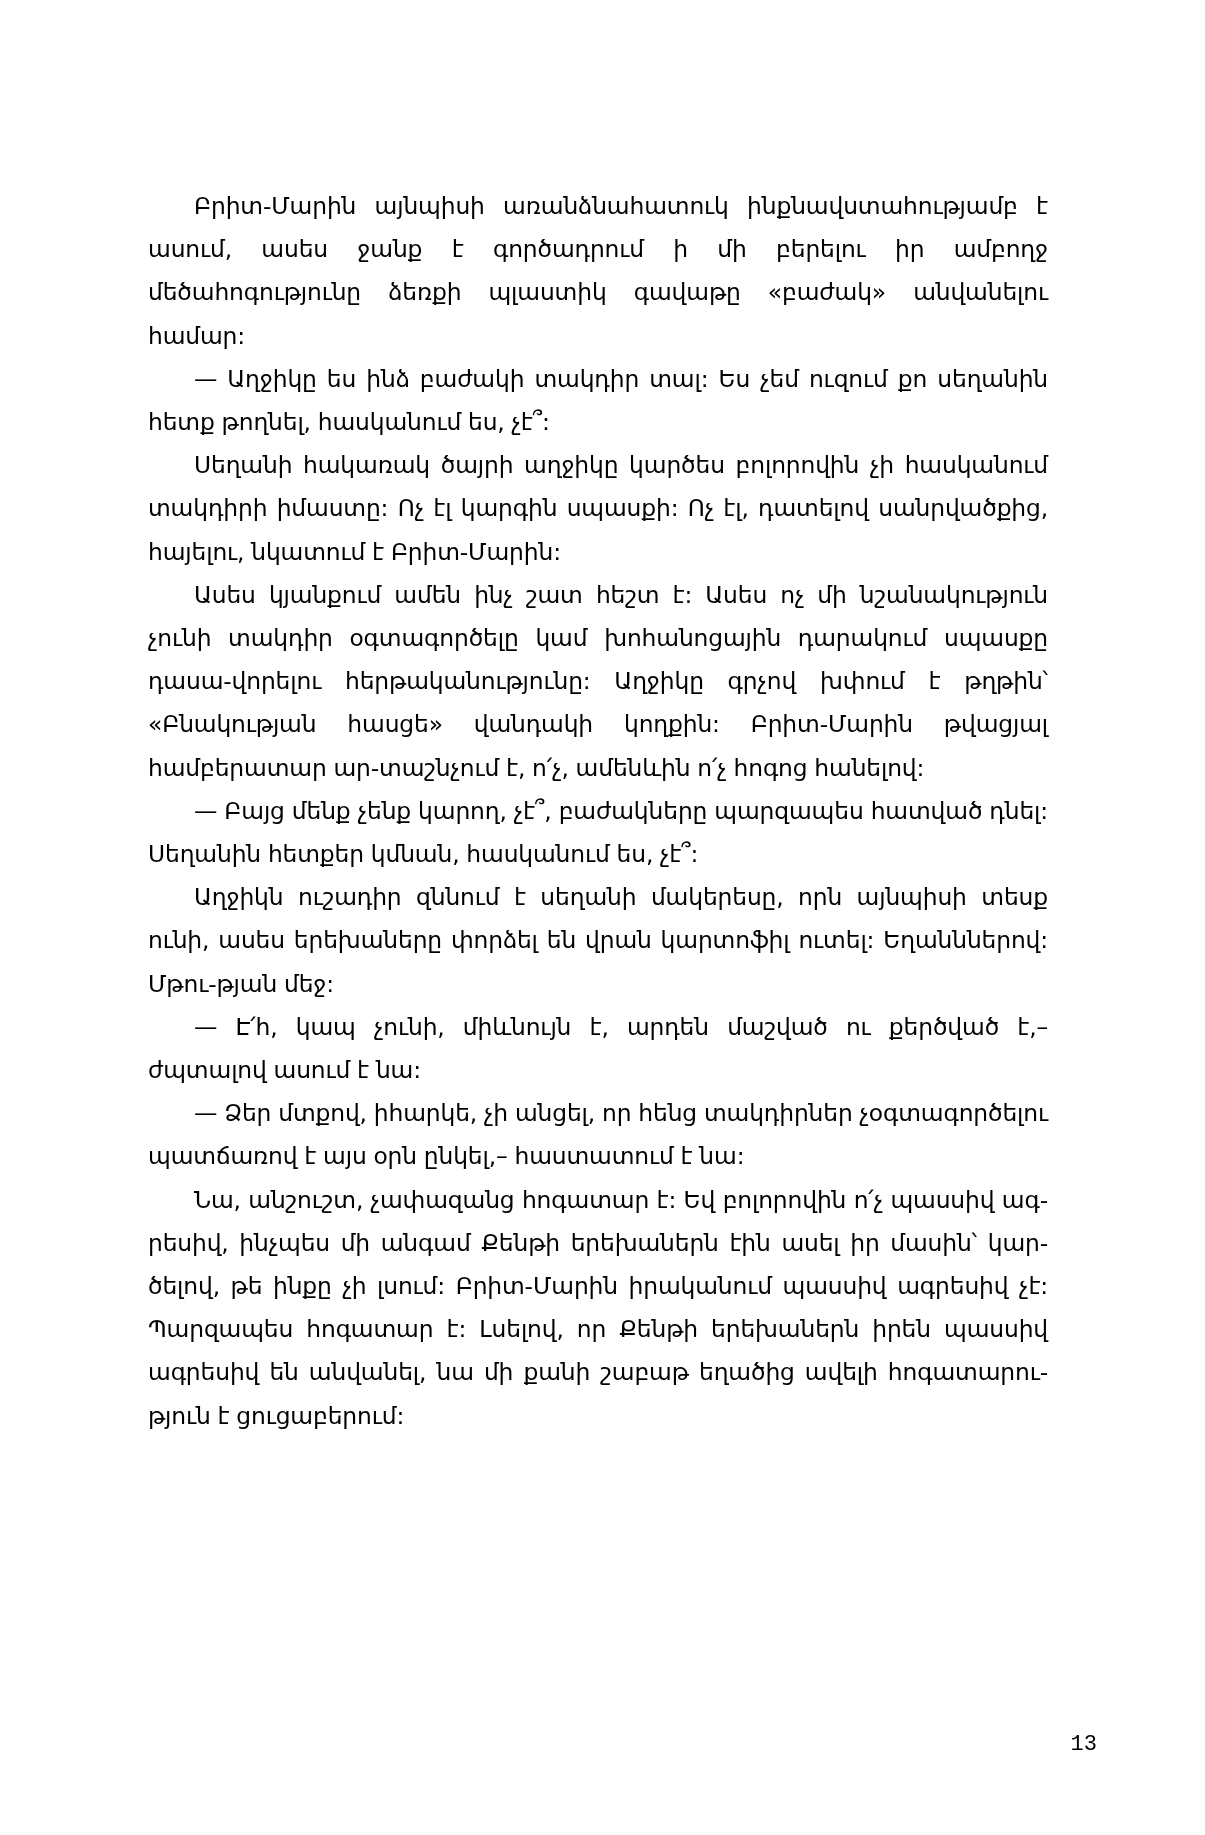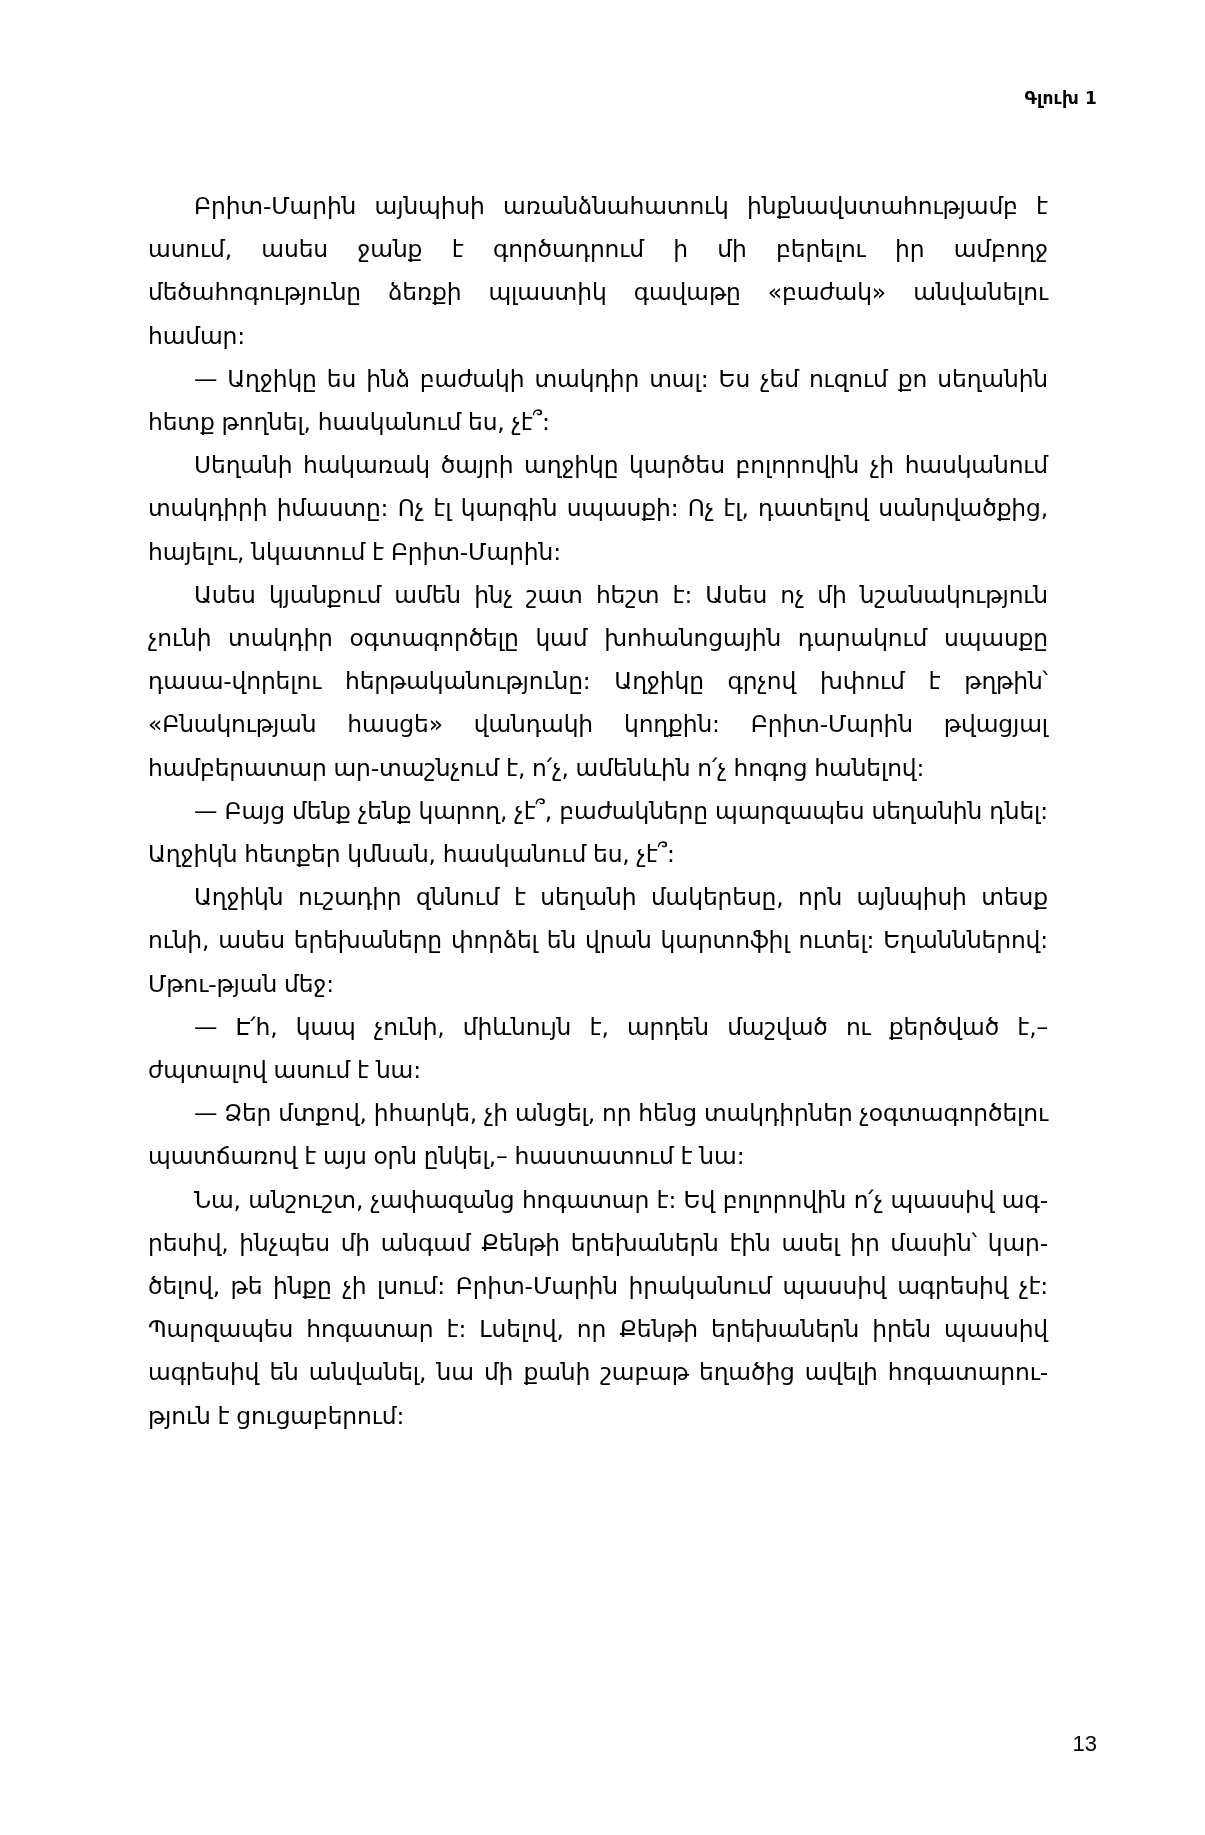--- a/index.html
+++ b/index.html
@@ -53,38 +53,37 @@
   }
   p.para.dialogue {
     text-indent: 46px;
   }
   .folio {
     position: absolute;
     bottom: 78px;
     left: 130px;
     right: 108px;
     text-align: right;
-    font-family: Liberation Sans, sans-serif;
+    font-family: Liberation Mono, monospace;
     font-size: 22px;
     color: #000000;
   }
 </style>
 </head>
 <body>
 
 <div class="page">
 
-  <div class="running-head">Գլուխ 1</div>
 
   <div class="text-block">
       <p class="para">Բրիտ-Մարին այնպիսի առանձնահատուկ ինքնավստահությամբ է ասում, ասես ջանք է գործադրում ի մի բերելու իր ամբողջ մեծահոգությունը ձեռքի պլաստիկ գավաթը «բաժակ» անվանելու համար:</p>
       <p class="para dialogue">— Աղջիկը ես ինձ բաժակի տակդիր տալ: Ես չեմ ուզում քո սեղանին հետք թողնել, հասկանում ես, չէ՞:</p>
       <p class="para">Սեղանի հակառակ ծայրի աղջիկը կարծես բոլորովին չի հասկանում տակդիրի իմաստը: Ոչ էլ կարգին սպասքի: Ոչ էլ, դատելով սանրվածքից, հայելու, նկատում է Բրիտ-Մարին:</p>
       <p class="para">Ասես կյանքում ամեն ինչ շատ հեշտ է: Ասես ոչ մի նշանակություն չունի տակդիր օգտագործելը կամ խոհանոցային դարակում սպասքը դասա-վորելու հերթականությունը: Աղջիկը գրչով խփում է թղթին՝ «Բնակության հասցե» վանդակի կողքին: Բրիտ-Մարին թվացյալ համբերատար ար-տաշնչում է, ո՛չ, ամենևին ո՛չ հոգոց հանելով:</p>
-      <p class="para dialogue">— Բայց մենք չենք կարող, չէ՞, բաժակները պարզապես սեղանին դնել: Աղջիկն հետքեր կմնան, հասկանում ես, չէ՞:</p>
+      <p class="para dialogue">— Բայց մենք չենք կարող, չէ՞, բաժակները պարզապես հատված դնել: Սեղանին հետքեր կմնան, հասկանում ես, չէ՞:</p>
       <p class="para">Աղջիկն ուշադիր զննում է սեղանի մակերեսը, որն այնպիսի տեսք ունի, ասես երեխաները փորձել են վրան կարտոֆիլ ուտել: Եղանններով: Մթու-թյան մեջ:</p>
       <p class="para dialogue">— Է՛հ, կապ չունի, միևնույն է, արդեն մաշված ու քերծված է,– ժպտալով ասում է նա:</p>
       <p class="para dialogue">— Ձեր մտքով, իհարկե, չի անցել, որ հենց տակդիրներ չօգտագործելու պատճառով է այս օրն ընկել,– հաստատում է նա:</p>
       <p class="para">Նա, անշուշտ, չափազանց հոգատար է: Եվ բոլորովին ո՛չ պասսիվ ագ-րեսիվ, ինչպես մի անգամ Քենթի երեխաներն էին ասել իր մասին՝ կար-ծելով, թե ինքը չի լսում: Բրիտ-Մարին իրականում պասսիվ ագրեսիվ չէ: Պարզապես հոգատար է: Լսելով, որ Քենթի երեխաներն իրեն պասսիվ ագրեսիվ են անվանել, նա մի քանի շաբաթ եղածից ավելի հոգատարու-թյուն է ցուցաբերում:</p>
     </div>
 
   <div class="folio">13</div>
 
 </div>
 

